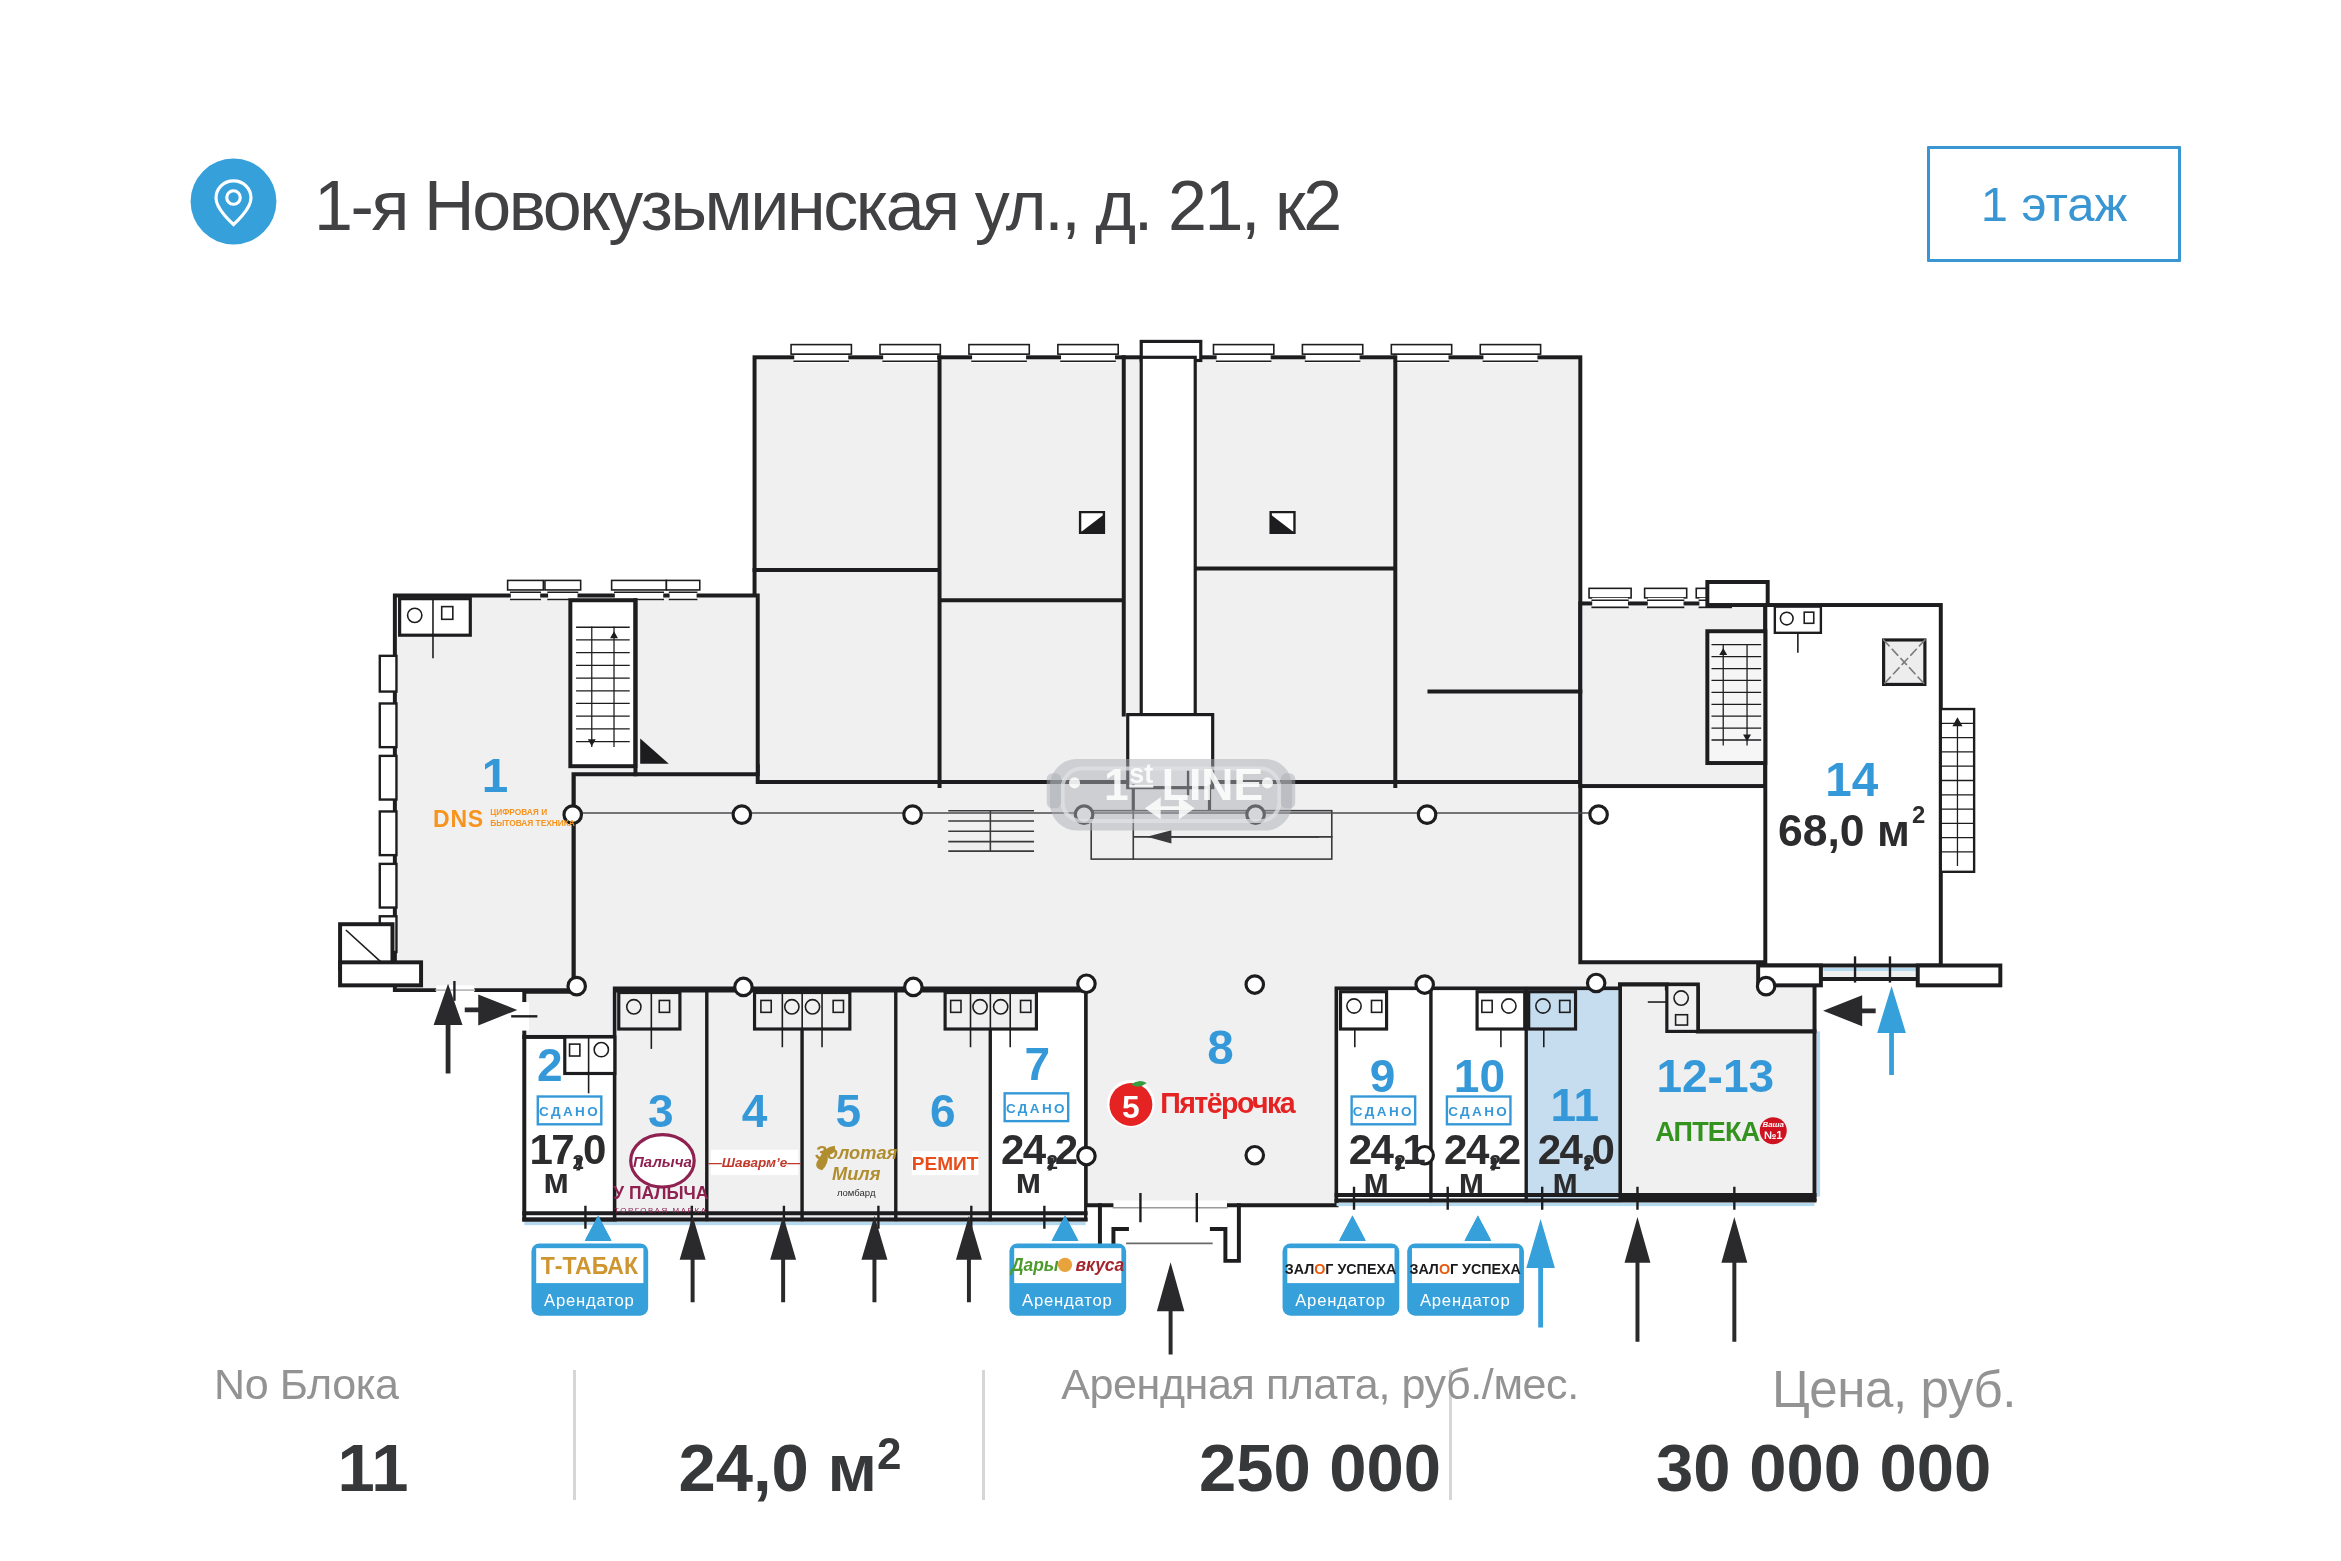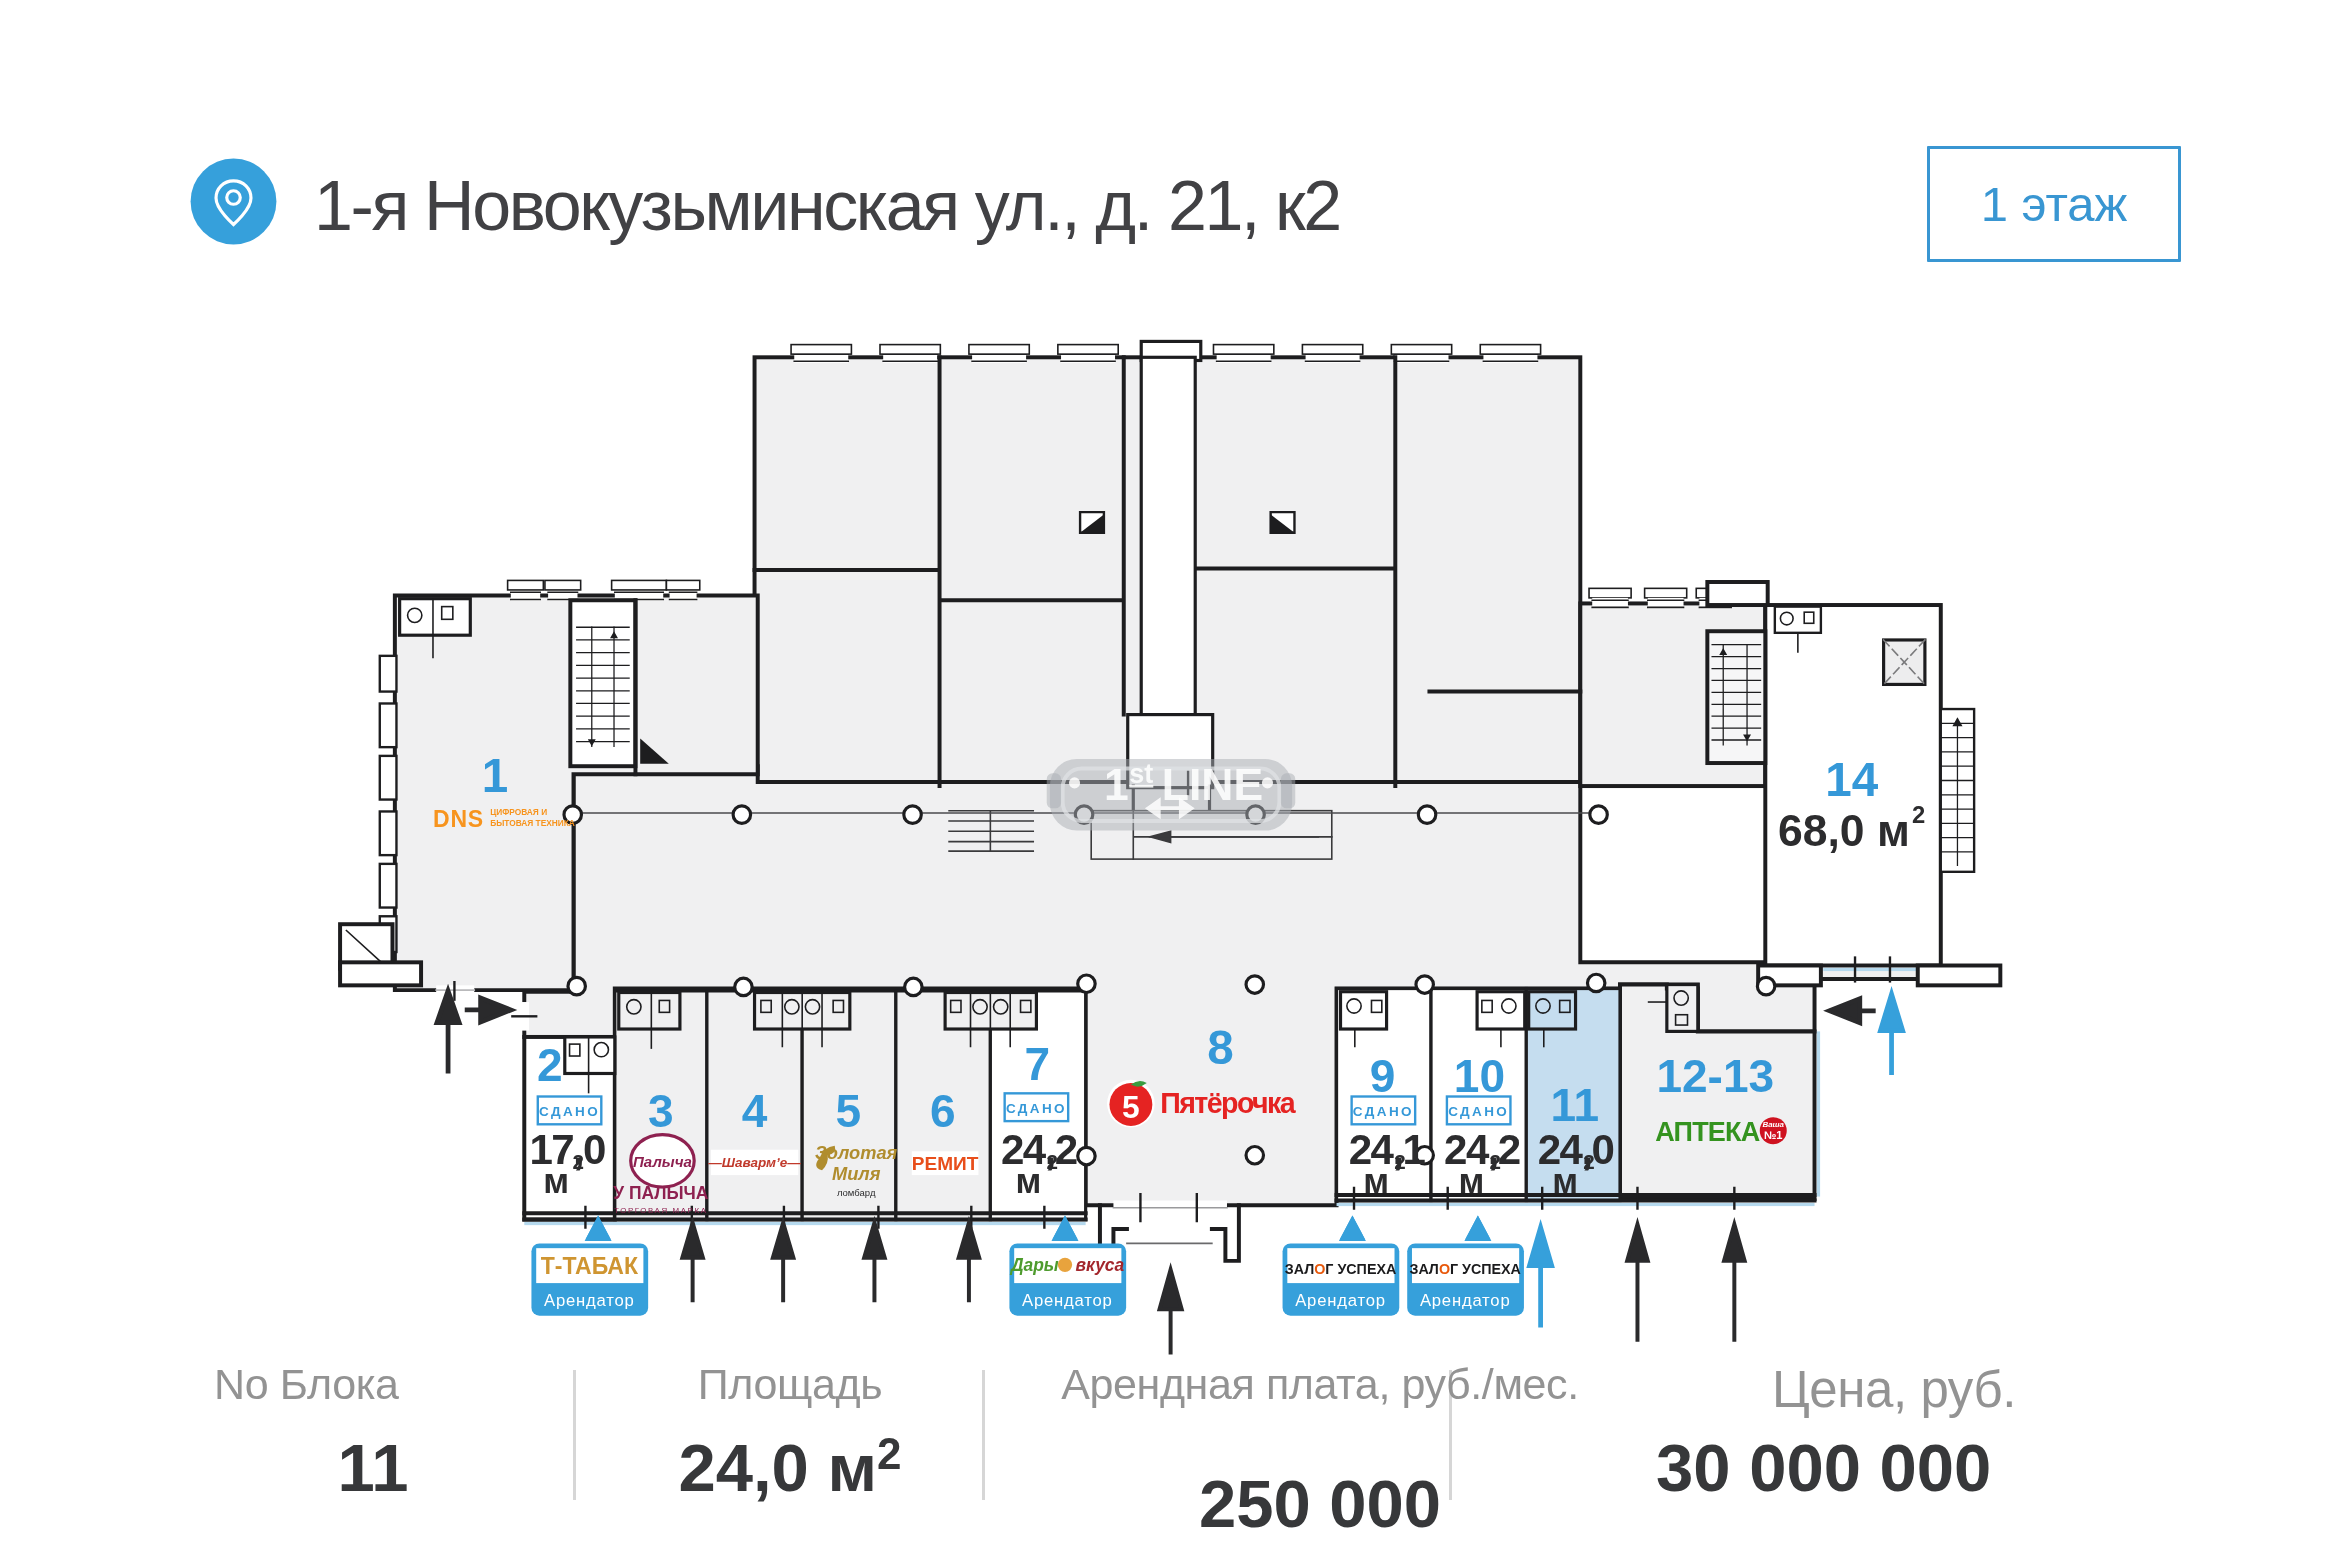--- a/index.html
+++ b/index.html
@@ -499,26 +499,25 @@
   <div class="abs" style="left:573px;top:1370px;width:3.2px;height:130px;background:#d6d6d6;"></div>
 
   <div class="abs" style="left:982px;top:1370px;width:3.2px;height:130px;background:#d6d6d6;"></div>
 
   <div class="abs" style="left:1449px;top:1370px;width:3.2px;height:130px;background:#d6d6d6;"></div>
 
   <div class="abs" style="left:214px;top:1360px;width:318px;font-size:43px;color:#939393;letter-spacing:-0.4px;">No Блока</div>
 
   <div class="abs" style="left:214px;top:1429px;width:318px;text-align:center;font-size:67px;font-weight:bold;color:#37383a;">11</div>
 
-  <div class="abs" style="left:631px;top:1360px;width:318px;text-align:center;font-size:43px;color:#939393;letter-spacing:-0.4px;">Площадь</div>
 
   <div class="abs" style="left:631px;top:1429px;width:318px;text-align:center;font-size:67px;font-weight:bold;color:#37383a;">24,0 м<span style="font-size:44px;vertical-align:22px;">2</span></div>
 
   <div class="abs" style="left:1042px;top:1360px;width:556px;text-align:center;font-size:43px;color:#939393;letter-spacing:-0.4px;">Арендная плата, руб./мес.</div>
 
-  <div class="abs" style="left:1042px;top:1429px;width:556px;text-align:center;font-size:67px;font-weight:bold;color:#37383a;margin-top:36px;">250 000</div>
+  <div class="abs" style="left:1042px;top:1429px;width:556px;text-align:center;font-size:67px;font-weight:bold;color:#37383a;">250 000</div>
 
   <div class="abs" style="left:1656px;top:1360px;width:476px;text-align:center;font-size:51px;color:#939393;letter-spacing:-0.4px;">Цена, руб.</div>
 
   <div class="abs" style="left:1656px;top:1429px;width:476px;text-align:left;font-size:67px;font-weight:bold;color:#37383a;">30 000 000</div>
 
 </div>
 
 
 </body></html>

